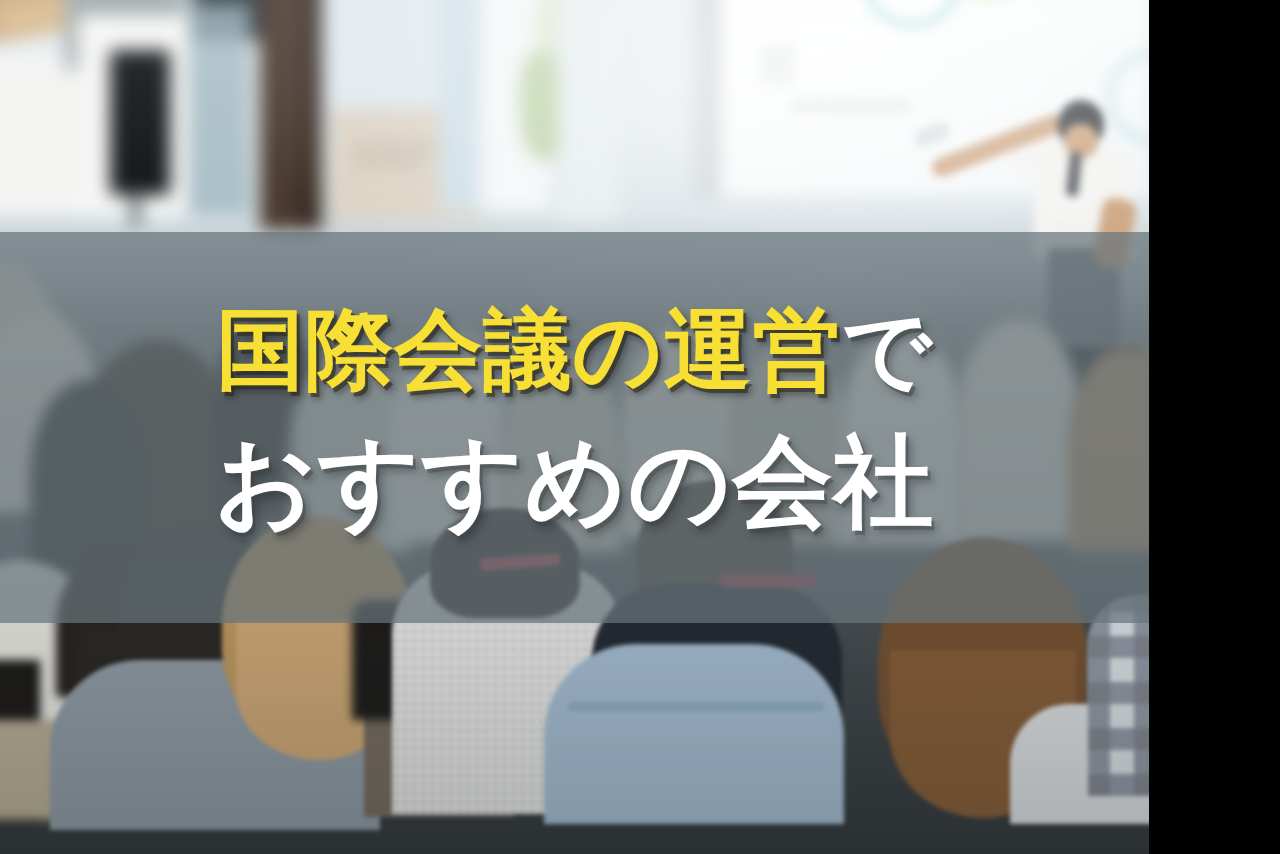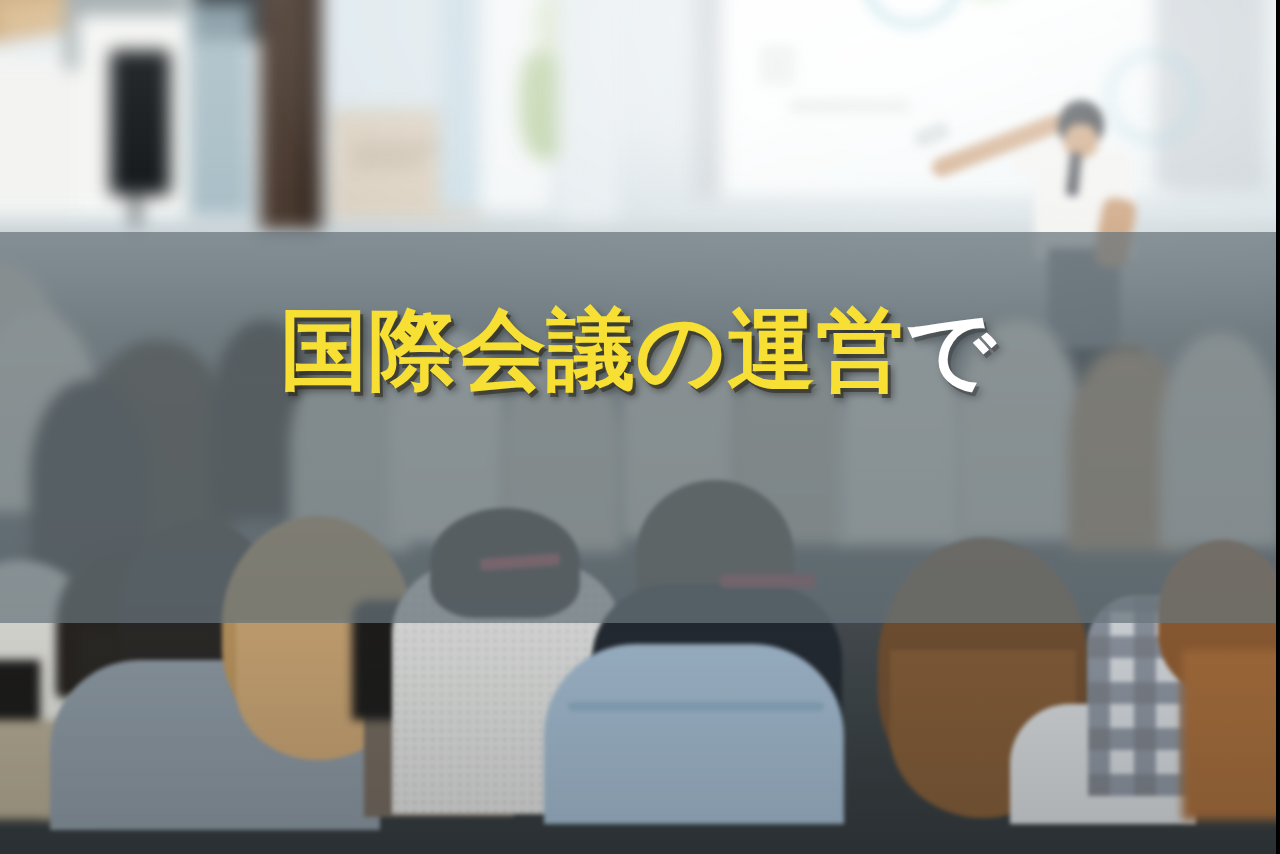--- a/index.html
+++ b/index.html
@@ -7,21 +7,21 @@
     margin: 0;
     padding: 0;
     background: #000;
   }
   body {
     font-family: "Liberation Sans", "DejaVu Sans", sans-serif;
   }
 
   .banner {
     position: relative;
-    width: 1276px;
+    width: 1149px;
     height: 854px;
     overflow: hidden;
     background: #0f172a;
   }
 
   
   .photo {
     position: absolute;
     inset: 0;
     overflow: hidden;
@@ -298,14 +298,17 @@
       <div class="haze"></div>
     </div>
   </div>
 
   <div class="band" style="top:232px; height:391px;"></div>
 
   <div class="headline line1">
     <span class="t-yellow">国際会議の運営</span><span class="t-white">で</span>
   </div>
 
+  <div class="headline line2">
+    <span class="t-white">おすすめの会社</span>
+  </div>
 
 </div>
 
 </body></html>

